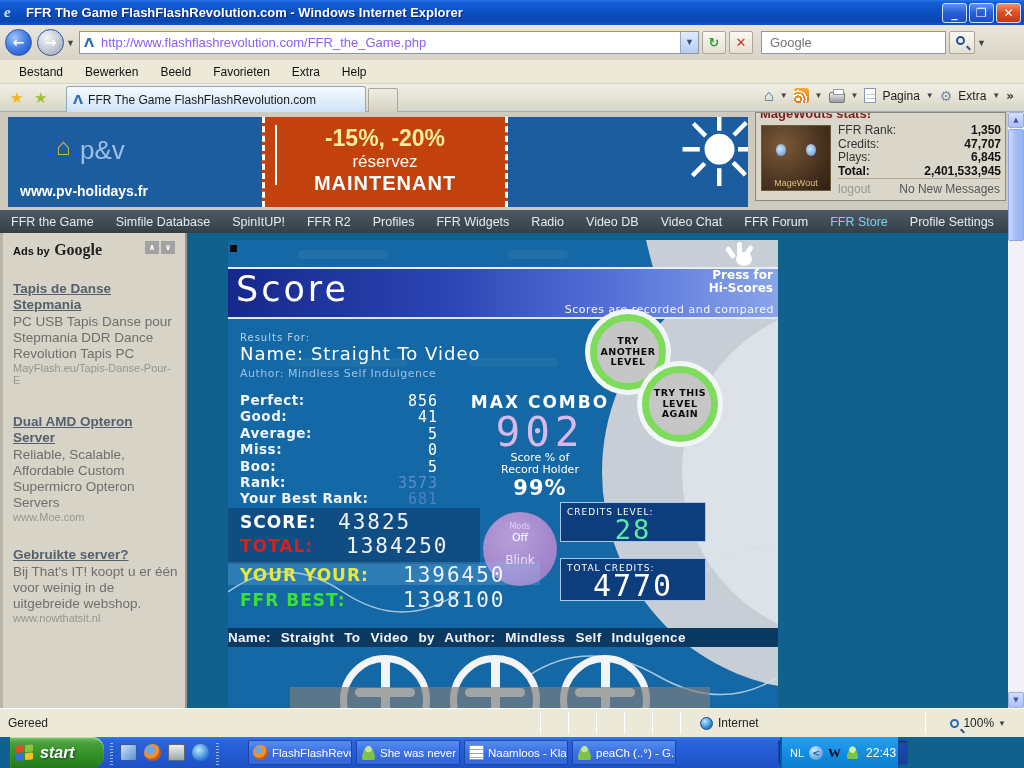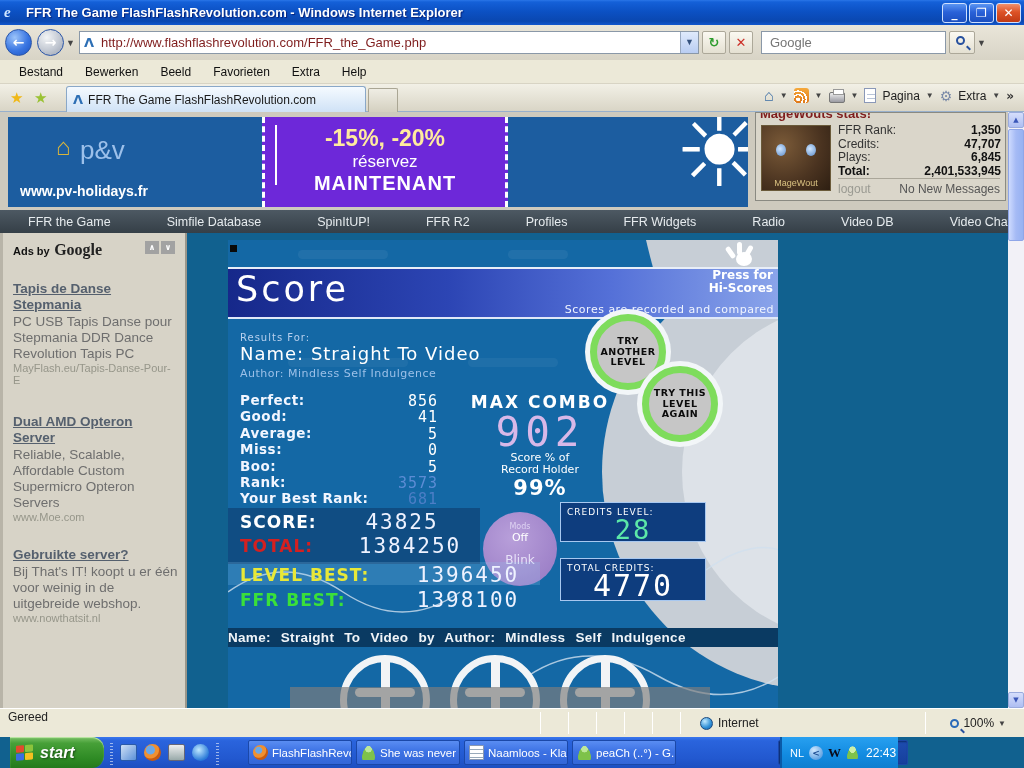--- a/index.html
+++ b/index.html
@@ -24,21 +24,21 @@
   .addrrow{left:0;top:25px;width:1024px;height:35px;
     background:linear-gradient(180deg,#e9e5d9,#d8d4c6);display:flex;align-items:center;}
   .navcirc{width:27px;height:27px;border-radius:50%;border:1px solid #2a55a8;margin-left:5px;
     background:radial-gradient(circle at 35% 30%,#9cc4fa,#3a76e2 55%,#1a50c0);
     color:#fff;font:bold 14px/25px "DejaVu Sans",sans-serif;text-align:center;}
   .navcirc.fwd{background:radial-gradient(circle at 35% 30%,#f2f4f6,#c2c8d2 55%,#9aa2b0);color:#fff;}
   .smalldrop{color:#444;font-size:9px;margin:0 4px 0 2px;}
   .addrfield{flex:0 0 620px;height:23px;background:#fff;border:1px solid #8a98a8;
     display:flex;align-items:center;padding-left:4px;position:relative;}
   .favicon{color:#2d6fb5;font:bold 13px "DejaVu Sans",sans-serif;margin-right:5px;}
-  .addrinput{border:0;outline:0;flex:1;font:13px "Liberation Sans",sans-serif;color:#7f1d1d;background:transparent;}
+  .addrinput{border:0;outline:0;flex:1;font:13px "Liberation Sans",sans-serif;color:#8b5cf6;background:transparent;}
   .addrdropbtn{width:18px;height:21px;background:linear-gradient(180deg,#dfeafc,#b9cdf2);
     border-left:1px solid #98a8c0;color:#35527e;font:9px/21px sans-serif;text-align:center;}
   .tinybtn{width:24px;height:23px;margin-left:3px;border:1px solid #aca899;border-radius:2px;
     background:linear-gradient(180deg,#fbf9f1,#e4e0d2);text-align:center;font:bold 13px/21px "DejaVu Sans",sans-serif;}
   .tinybtn.refresh{color:#2e9c2e;}
   .tinybtn.stop{color:#cc3028;}
   .searchbox{width:185px;height:23px;background:#fff;border:1px solid #8a98a8;margin-left:8px;
     display:flex;align-items:center;padding-left:6px;}
   .searchinput{border:0;outline:0;width:100%;font:13px "Liberation Sans",sans-serif;color:#999;background:transparent;}
   .magbtn{width:26px;height:23px;margin-left:3px;border:1px solid #aca899;border-radius:2px;
@@ -77,21 +77,21 @@
     background-image:repeating-linear-gradient(180deg,rgba(0,0,0,0) 0 3px,#b8c4d8 3px 4px);background-size:8px 100%;background-position:2px 2px;background-repeat:no-repeat;}
   .igear{font-size:14px;color:#7a8aa8;line-height:14px;}
   .chev{font:bold 12px "DejaVu Sans",sans-serif;color:#333;}
 
   
   .topstrip{left:0;top:112px;width:1008px;height:98px;background:#cecabe;}
   .banner{position:absolute;left:8px;top:5px;width:740px;height:90px;background:#1c5da0;overflow:hidden;}
   .pvlogo{position:absolute;left:72px;top:18px;font:26px "Liberation Sans",sans-serif;color:#9cc0ea;}
   .pvhouse{position:absolute;left:48px;top:16px;font-size:24px;color:#d8b53c;}
   .pvurl{position:absolute;left:12px;bottom:8px;font:bold 14px "Liberation Sans",sans-serif;color:#fff;}
-  .coupon{position:absolute;left:254px;top:0;width:246px;height:90px;background:#6d28d9;
+  .coupon{position:absolute;left:254px;top:0;width:246px;height:90px;background:#c2410c;
     border-left:3px dashed #fff;border-right:3px dashed #fff;text-align:center;color:#fff;}
   .coupon .l1{margin-top:8px;font:bold 23px "Liberation Sans",sans-serif;color:#ffeb9e;}
   .coupon .l2{font:17px "Liberation Sans",sans-serif;}
   .coupon .l3{font:bold 20px "Liberation Sans",sans-serif;letter-spacing:1px;}
   .needle{position:absolute;left:10px;top:8px;width:2px;height:60px;background:#fff;}
   .sun{position:absolute;right:-16px;top:-24px;font-size:100px;color:#fff;}
 
   .statspanel{position:absolute;left:755px;top:0;width:251px;height:89px;background:#dad6ca;
     border:1px solid #8a8a82;font-family:"Liberation Sans",sans-serif;}
   .sp-head{height:8px;overflow:hidden;}
@@ -105,21 +105,21 @@
   .sp-row{display:flex;justify-content:space-between;font:12px/13.5px "Liberation Sans",sans-serif;color:#333;}
   .sp-row b{color:#111;}
   .sp-foot{position:absolute;left:82px;right:5px;bottom:4px;border-top:1px solid #aaa699;
     display:flex;justify-content:space-between;padding-top:3px;font:12px "Liberation Sans",sans-serif;}
   .sp-foot .lo{color:#9a9a92;}
   .sp-foot .msg{color:#555;}
 
   
   .navbar{left:0;top:210px;width:1008px;height:23px;
     background:linear-gradient(180deg,#4d5963,#353f47);display:flex;align-items:center;}
-  .navitem{font:12.5px "Liberation Sans",sans-serif;color:#e6ebee;padding:0 28px;white-space:nowrap;}
+  .navitem{font:12.5px "Liberation Sans",sans-serif;color:#e6ebee;padding:0 11px;white-space:nowrap;}
   .navitem.active{color:#7fd2f2;}
 
   
   .sidebar{left:0;top:233px;width:187px;height:475px;background:#d7d3c7;
     border-left:3px solid #b8b4a8;border-right:2px solid #9a968a;padding:8px 0 0 10px;}
   .adsby{font:bold 11px "Liberation Sans",sans-serif;color:#111;}
   .glogo{font:bold 16px "Liberation Serif",serif;color:#222;}
   .adnav{position:absolute;right:10px;top:8px;display:flex;gap:2px;}
   .adbtn{width:14px;height:13px;background:#a2a2a2;color:#fff;font:bold 8px/13px "DejaVu Sans",sans-serif;text-align:center;}
   .ad{margin-top:22px;width:165px;}
@@ -151,21 +151,21 @@
   .srow .sv{font:15px "DejaVu Sans Mono",monospace;color:#fff;letter-spacing:1px;}
   .srow:nth-child(6) .sv{color:#5c8cd4;}
   .srow:nth-child(7) .sv{color:#4d7ec6;}
   .combo{left:212px;top:152px;width:200px;text-align:center;color:#fff;}
   .combolabel{font:bold 17px "DejaVu Sans",sans-serif;letter-spacing:2px;}
   .combonum{font:41px/40px "DejaVu Sans Mono",monospace;color:#d8b8e8;letter-spacing:5px;}
   .pctline{font:11px "DejaVu Sans",sans-serif;line-height:12px;}
   .pctval{font:bold 21px "DejaVu Sans",sans-serif;letter-spacing:1px;}
   .scoreband{left:0;top:268px;width:252px;height:56px;background:rgba(8,30,70,.35);}
   .rowlabel{font:bold 17px "DejaVu Sans",sans-serif;letter-spacing:1px;color:#fff;}
-  .rowval{font:21px "DejaVu Sans Mono",monospace;color:#eef2ff;letter-spacing:2px;text-align:center;}
+  .rowval{font:21px "DejaVu Sans Mono",monospace;color:#eef2ff;letter-spacing:2px;text-align:left;}
   .lbl-total{color:#d42020;}
   .lbl-yb{color:#e8e838;}
   .lbl-fb{color:#3ae03a;}
   .ybband{left:0;top:322px;width:312px;height:23px;background:rgba(140,200,240,.22);}
   .modcircle{left:255px;top:272px;width:74px;height:74px;border-radius:50%;
     background:radial-gradient(circle at 40% 35%,#b89fda,#9577c2);text-align:center;color:#fff;}
   .modcircle .m1{font:8px "DejaVu Sans",sans-serif;color:#ded2f2;margin-top:10px;}
   .modcircle .m2{font:11px "DejaVu Sans",sans-serif;}
   .modcircle .m3{font:12px "DejaVu Sans",sans-serif;color:#e8e2f8;margin-top:9px;}
   .cbox{left:332px;width:146px;background:#0e3d7e;border:1px solid #a8c8f0;color:#fff;}
@@ -185,21 +185,21 @@
   
   .scroll{left:1008px;top:112px;width:16px;height:596px;background:#f2f1f7;}
   .sbtn{position:absolute;left:0;width:16px;height:16px;border:1px solid #9aabdd;border-radius:2px;
     background:linear-gradient(180deg,#d5defc,#aebef2);color:#3a56b8;font:7px/14px "DejaVu Sans",sans-serif;text-align:center;}
   .sthumb{position:absolute;left:0;top:17px;width:16px;height:112px;border:1px solid #8fa6e8;border-radius:2px;
     background:linear-gradient(90deg,#cddafe,#a5baf5 50%,#97b2f2);}
 
   
   .statusbar{left:0;top:708px;width:1024px;height:29px;background:#ece9d8;border-top:1px solid #fff;
     font:12px "Liberation Sans",sans-serif;color:#222;}
-  .stext{position:absolute;left:8px;top:1px;}
+  .stext{position:absolute;left:8px;top:7px;}
   .sdiv{position:absolute;top:3px;width:1px;height:22px;background:#c8c4b4;border-right:1px solid #fff;}
   .szone{position:absolute;left:700px;top:7px;display:flex;align-items:center;gap:5px;}
   .globe{width:13px;height:13px;border-radius:50%;
     background:radial-gradient(circle at 35% 30%,#bfe8ff,#2f8fd6 60%,#1a5fa8);border:1px solid #1a4a80;}
   .szoom{position:absolute;right:18px;top:7px;display:flex;align-items:center;gap:4px;}
 
   
   .taskbar{left:10px;top:737px;width:888px;height:31px;
     background:linear-gradient(180deg,#3a77ee 0%,#2a64dd 12%,#2258cf 70%,#1d4fc0 100%);}
   .startbtn{position:absolute;left:0;top:0;width:94px;height:31px;border-radius:0 12px 12px 0;
@@ -480,21 +480,21 @@
       <div class="m2">Off</div>
       <div class="m3">Blink</div>
     </div>
 
     <div class="abs cbox" style="top:262px;height:40px">
       <div class="clabel">CREDITS LEVEL:</div>
       <div class="cval teal">28</div>
     </div>
 
     <div class="abs ybband"></div>
-    <div class="abs rowlabel lbl-yb" style="left:12px;top:325px">LEVEL BEST:</div>
+    <div class="abs rowlabel lbl-yb" style="left:12px;top:325px">YOUR YOUR:</div>
     <div class="abs rowval" style="left:175px;top:323px;width:130px">1396450</div>
     <div class="abs rowlabel lbl-fb" style="left:12px;top:350px">FFR BEST:</div>
     <div class="abs rowval" style="left:175px;top:348px;width:130px">1398100</div>
 
     <div class="abs cbox" style="top:318px;height:43px">
       <div class="clabel">TOTAL CREDITS:</div>
       <div class="cval" style="font-size:30px">4770</div>
     </div>
 
     <div class="abs gfooter">Name: Straight To Video by Author: Mindless Self Indulgence</div>

